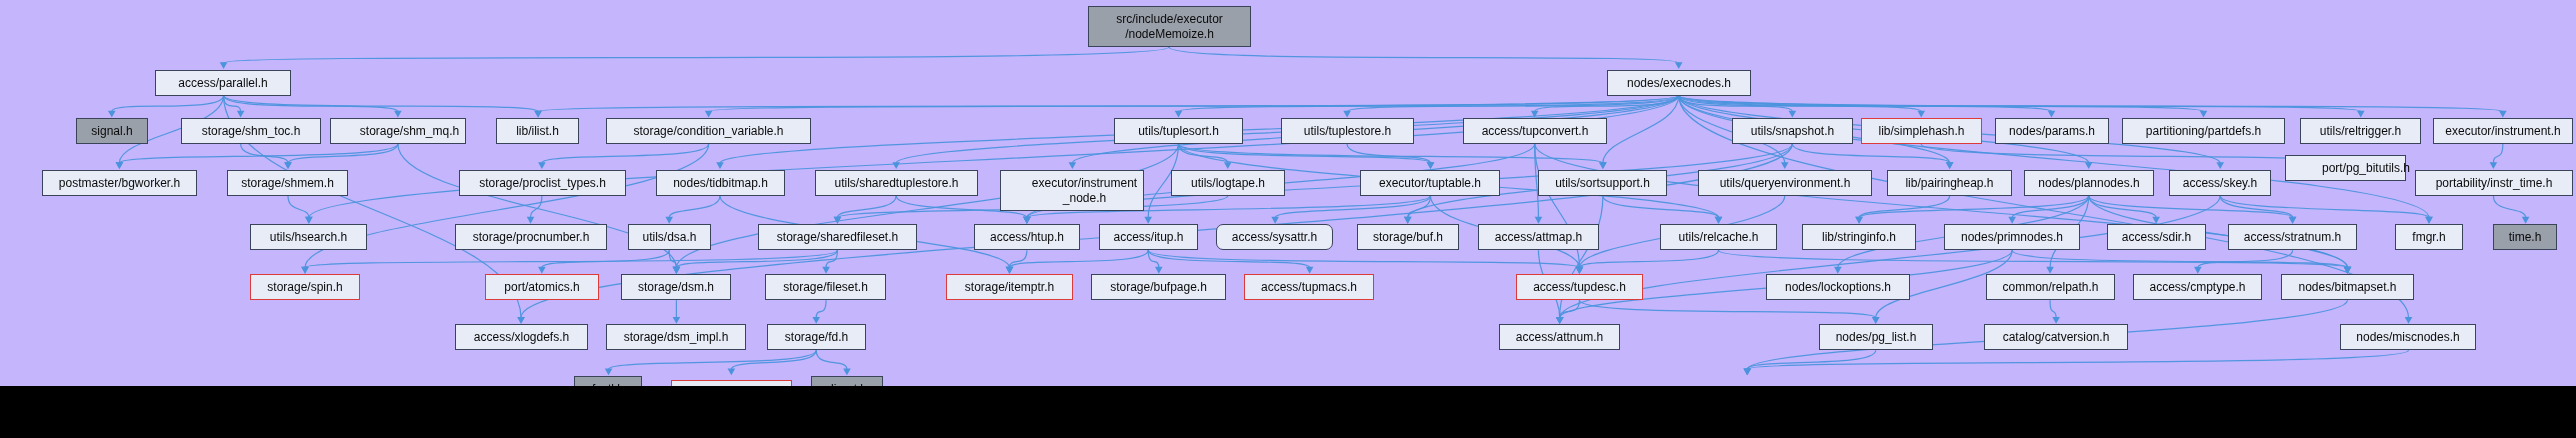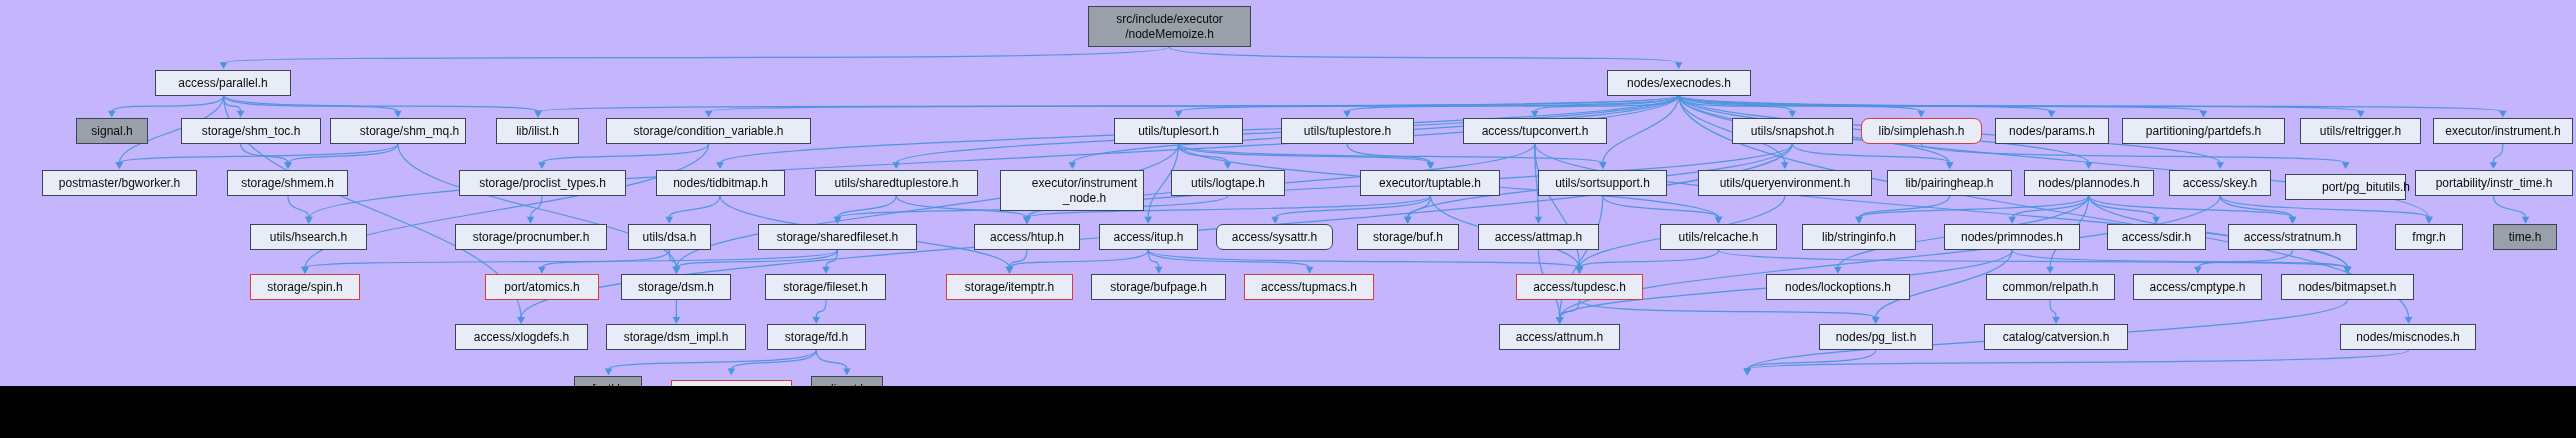--- a/index.html
+++ b/index.html
@@ -280,40 +280,40 @@
     <div class="node normal" style="left: 1607px; top: 70px; width: 144px; height: 26px;">nodes/execnodes.h</div>
     <div class="node external" style="left: 76px; top: 118px; width: 72px; height: 26px;">signal.h</div>
     <div class="node normal" style="left: 171px; top: 118px; width: 140px; height: 26px; margin-left: 10px;">storage/shm_toc.h</div>
     <div class="node normal" style="left: 330px; top: 118px; width: 136px; height: 26px; padding-left: 26px;">storage/shm_mq.h</div>
     <div class="node normal" style="left: 496px; top: 118px; width: 83px; height: 26px;">lib/ilist.h</div>
     <div class="node normal" style="left: 606px; top: 118px; width: 205px; height: 26px;">storage/condition_variable.h</div>
     <div class="node normal" style="left: 1114px; top: 118px; width: 129px; height: 26px;">utils/tuplesort.h</div>
     <div class="node normal" style="left: 1281px; top: 118px; width: 133px; height: 26px;">utils/tuplestore.h</div>
     <div class="node normal" style="left: 1463px; top: 118px; width: 144px; height: 26px;">access/tupconvert.h</div>
     <div class="node normal" style="left: 1732px; top: 118px; width: 121px; height: 26px;">utils/snapshot.h</div>
-    <div class="node highlight" style="left: 1861px; top: 118px; width: 121px; height: 26px; border-radius: 8px;">lib/simplehash.h</div>
+    <div class="node highlight" style="left: 1861px; top: 118px; width: 121px; height: 26px;">lib/simplehash.h</div>
     <div class="node normal" style="left: 1995px; top: 118px; width: 114px; height: 26px;">nodes/params.h</div>
     <div class="node normal" style="left: 2122px; top: 118px; width: 163px; height: 26px;">partitioning/partdefs.h</div>
     <div class="node normal" style="left: 2300px; top: 118px; width: 121px; height: 26px;">utils/reltrigger.h</div>
     <div class="node normal" style="left: 2433px; top: 118px; width: 140px; height: 26px;">executor/instrument.h</div>
     <div class="node normal" style="left: 42px; top: 170px; width: 155px; height: 26px;">postmaster/bgworker.h</div>
     <div class="node normal" style="left: 227px; top: 170px; width: 121px; height: 26px;">storage/shmem.h</div>
     <div class="node normal" style="left: 459px; top: 170px; width: 167px; height: 26px;">storage/proclist_types.h</div>
     <div class="node normal" style="left: 656px; top: 170px; width: 129px; height: 26px;">nodes/tidbitmap.h</div>
     <div class="node normal" style="left: 815px; top: 170px; width: 163px; height: 26px;">utils/sharedtuplestore.h</div>
     <div class="node normal" style="left: 1000px; top: 170px; width: 144px; height: 41px; padding-left: 28px;">executor/instrument
 _node.h</div>
     <div class="node normal" style="left: 1171px; top: 170px; width: 114px; height: 26px;">utils/logtape.h</div>
     <div class="node normal" style="left: 1360px; top: 170px; width: 140px; height: 26px;">executor/tuptable.h</div>
     <div class="node normal" style="left: 1538px; top: 170px; width: 129px; height: 26px;">utils/sortsupport.h</div>
     <div class="node normal" style="left: 1698px; top: 170px; width: 174px; height: 26px;">utils/queryenvironment.h</div>
     <div class="node normal" style="left: 1887px; top: 170px; width: 125px; height: 26px;">lib/pairingheap.h</div>
     <div class="node normal" style="left: 2024px; top: 170px; width: 130px; height: 26px;">nodes/plannodes.h</div>
     <div class="node normal" style="left: 2169px; top: 170px; width: 102px; height: 26px;">access/skey.h</div>
-    <div class="node normal" style="left: 2285px; top: 174px; width: 121px; height: 26px; padding-left: 44px;">port/pg_bitutils.h</div>
+    <div class="node normal" style="left: 2285px; top: 155px; width: 121px; height: 26px; padding-left: 44px;">port/pg_bitutils.h</div>
     <div class="node normal" style="left: 2415px; top: 170px; width: 158px; height: 26px;">portability/instr_time.h</div>
     <div class="node normal" style="left: 250px; top: 224px; width: 117px; height: 26px;">utils/hsearch.h</div>
     <div class="node normal" style="left: 455px; top: 224px; width: 152px; height: 26px;">storage/procnumber.h</div>
     <div class="node normal" style="left: 628px; top: 224px; width: 83px; height: 26px;">utils/dsa.h</div>
     <div class="node normal" style="left: 758px; top: 224px; width: 159px; height: 26px;">storage/sharedfileset.h</div>
     <div class="node normal" style="left: 974px; top: 224px; width: 106px; height: 26px;">access/htup.h</div>
     <div class="node normal" style="left: 1099px; top: 224px; width: 99px; height: 26px;">access/itup.h</div>
     <div class="node normal" style="left: 1216px; top: 224px; width: 117px; height: 26px; border-radius: 7px;">access/sysattr.h</div>
     <div class="node normal" style="left: 1357px; top: 224px; width: 102px; height: 26px;">storage/buf.h</div>
     <div class="node normal" style="left: 1478px; top: 224px; width: 121px; height: 26px;">access/attmap.h</div>

